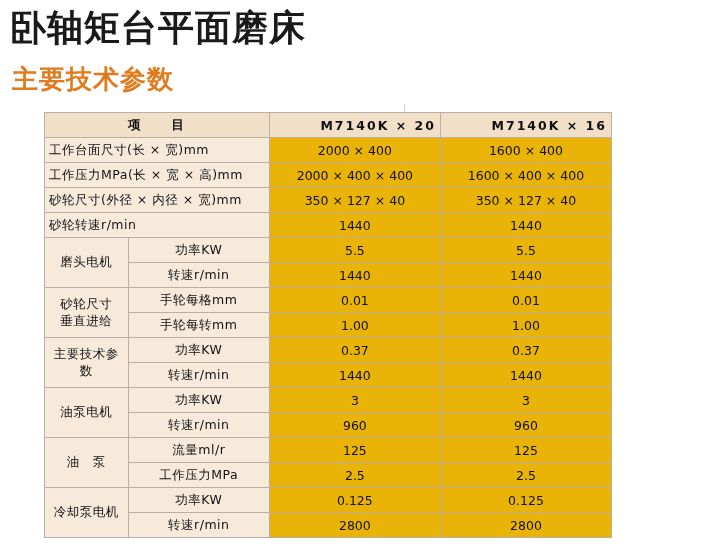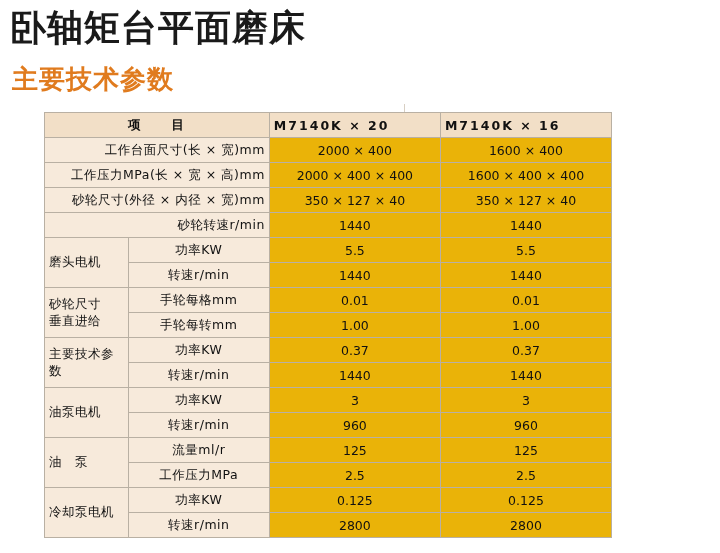--- a/index.html
+++ b/index.html
@@ -54,42 +54,42 @@
     border: 1px solid #b9b0a3;
     font-size: 12.5px;
     color: #111111;
     padding: 3px 4px;
     height: 18px;
     vertical-align: middle;
   }
   .hdr {
     background: #f2dfc7;
     font-weight: bold;
-    text-align: left;
+    text-align: right;
     font-size: 13px;
     letter-spacing: 2px;
   }
   .hdr-item {
     text-align: center;
     padding-right: 10px;
   }
   .rowhead {
     background: #f7eadb;
     text-align: center;
     letter-spacing: 0.5px;
   }
   .rowhead-left {
     background: #f7eadb;
-    text-align: right;
+    text-align: left;
     padding-left: 8px;
     letter-spacing: 0.5px;
   }
   .rowhead-group {
     background: #f7eadb;
-    text-align: left;
+    text-align: center;
     padding-left: 8px;
     letter-spacing: 0.5px;
     line-height: 1.35;
   }
   .val {
     text-align: center;
     background: #eab308;
     font-size: 12.5px;
   }
   .tick {

